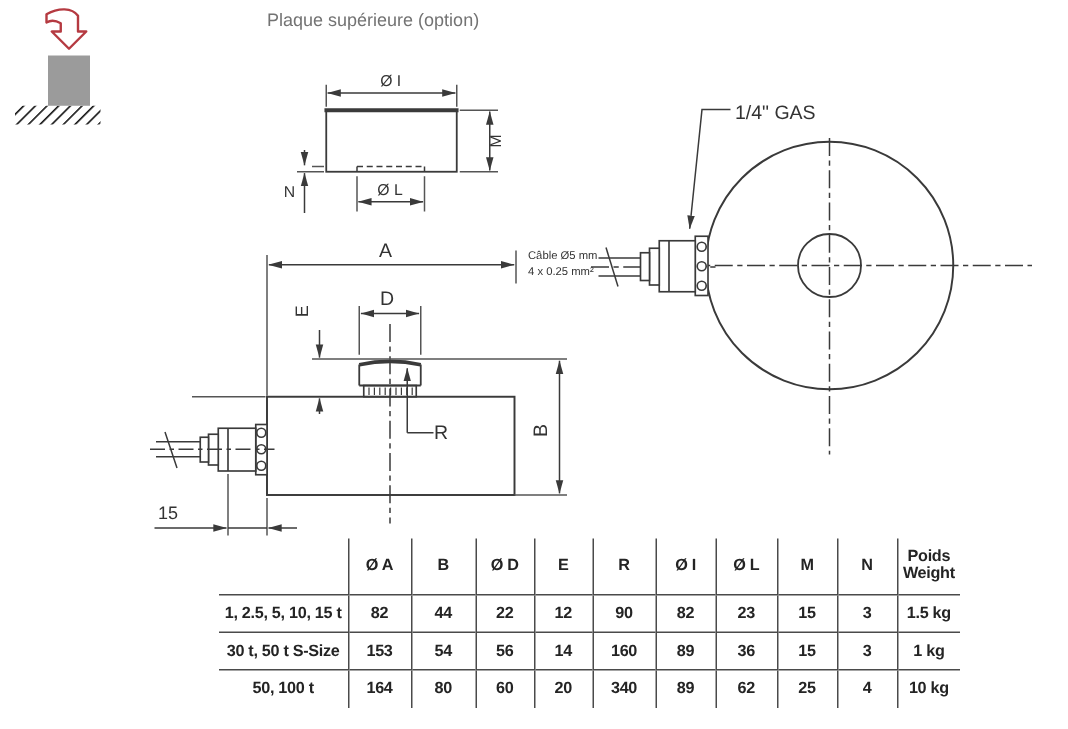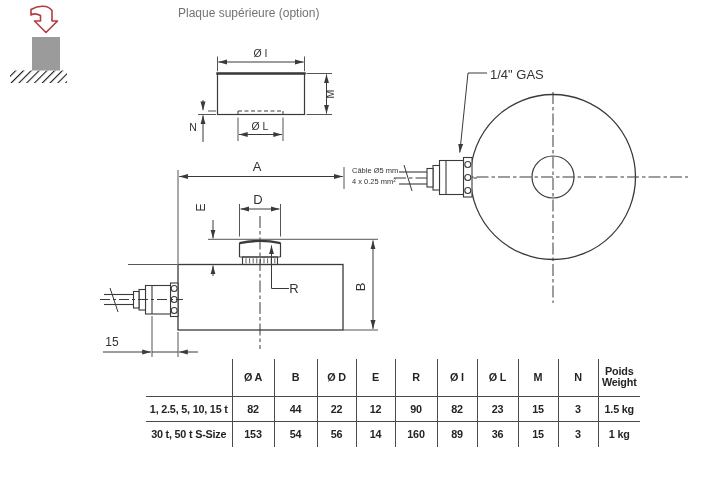--- a/index.html
+++ b/index.html
@@ -242,16 +242,29 @@
         <td>54</td>
         <td>56</td>
         <td>14</td>
         <td>160</td>
         <td>89</td>
         <td>36</td>
         <td>15</td>
         <td>3</td>
         <td>1 kg</td>
       </tr>
+      <tr>
+        <td>50, 100 t</td>
+        <td>164</td>
+        <td>80</td>
+        <td>60</td>
+        <td>20</td>
+        <td>340</td>
+        <td>89</td>
+        <td>62</td>
+        <td>25</td>
+        <td>4</td>
+        <td>10 kg</td>
+      </tr>
     </tbody>
   </table>
 
 </div>
 
 </body></html>

